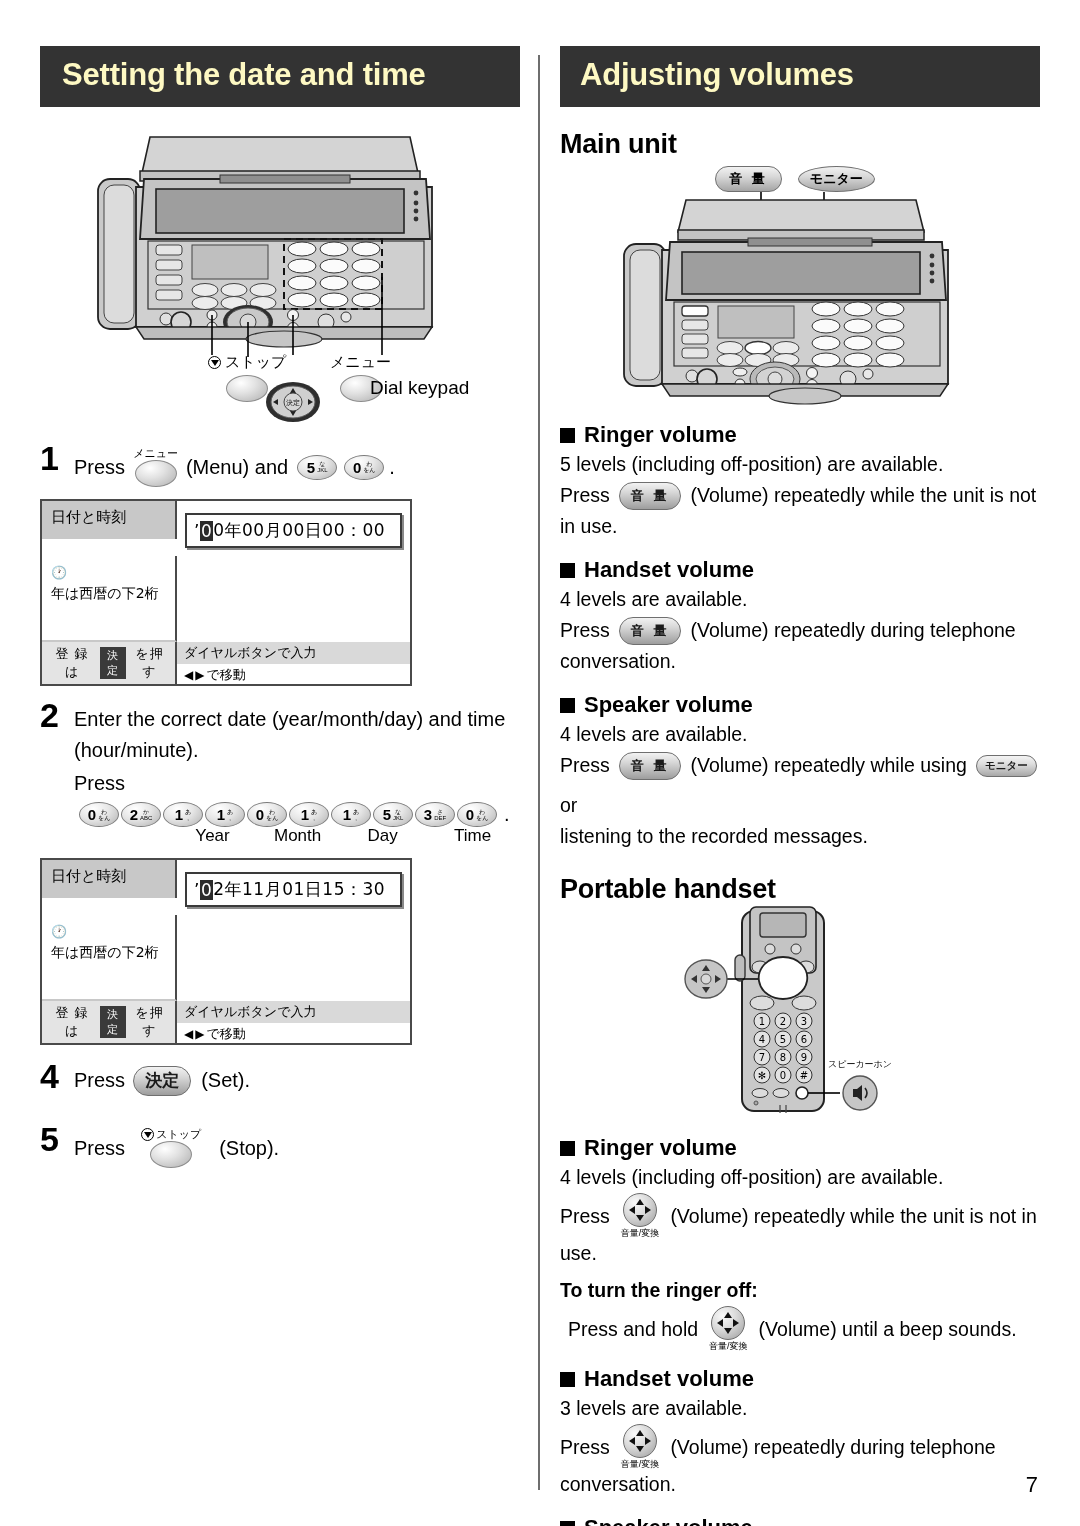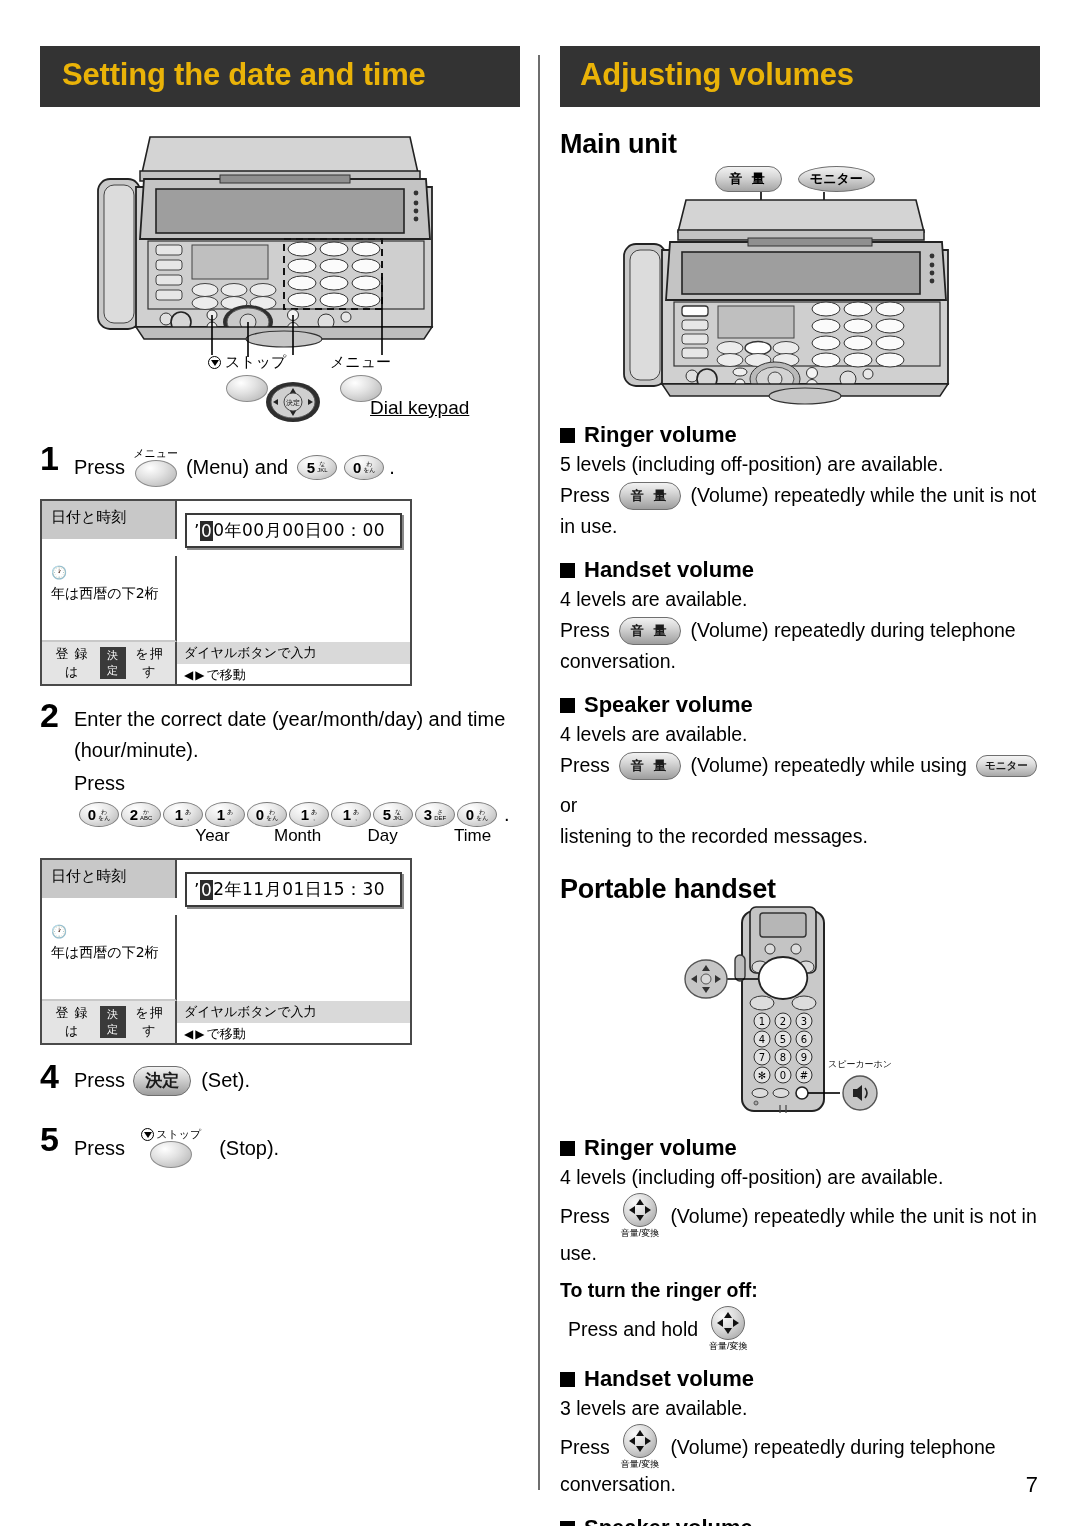--- a/index.html
+++ b/index.html
@@ -17,21 +17,21 @@
   
   .col-left  { position:absolute; left:40px;  top:46px; width:480px; }
   .col-right { position:absolute; left:560px; top:46px; width:480px; }
   .divider {
     position:absolute; left:538px; top:55px; width:2px; height:1435px;
     background:#6e6e6e;
   }
 
   
   .banner {
-    background:#333333; color:#eab308;
+    background:#333333; color:#fef9c3;
     font-size:31px; font-weight:bold;
     padding:11px 22px 14px 22px;
     letter-spacing:-0.2px;
   }
   .banner.right { padding-left:20px; }
 
   h2.sub {
     font-size:27px; font-weight:bold; margin:22px 0 0 0;
     letter-spacing:-0.2px;
   }
@@ -298,21 +298,21 @@
             <ellipse cx="28" cy="21" rx="22" ry="16" fill="#cfcfcf" stroke="#5a5a5a"></ellipse>
             <polygon points="28,7 31,12 25,12" fill="#222"></polygon>
             <polygon points="28,35 31,30 25,30" fill="#222"></polygon>
             <polygon points="8,21 13,18 13,24" fill="#222"></polygon>
             <polygon points="48,21 43,18 43,24" fill="#222"></polygon>
             <circle cx="28" cy="21" r="9" fill="#d6d6d6" stroke="#444"></circle>
             <text x="28" y="24" font-size="7" text-anchor="middle" font-family="DejaVu Sans" fill="#111">決定</text>
           </svg>
         </div>
 
-        <div class="callout" style="left:330px; top:44px;text-decoration:underline;">
+        <div class="callout" style="left:330px; top:24px;">
           <span class="en">Dial keypad</span>
         </div>
       </div>
     </div>
 
     <div class="step" style="margin-top:8px;">
       <span class="step-num">1</span>
       <div class="inline-row">
         <span class="txt">Press</span>
         <span class="labeled-btn">
@@ -738,20 +738,21 @@
         <span>Press and hold</span>
         <span class="nav-glyph">
           <span class="nav-circ">
               <i class="up"></i>
               <i class="dn"></i>
               <i class="lf"></i>
               <i class="rt"></i>
             </span>
           <span class="cap">音量/変換</span>
         </span>
+        <span>(Volume) until a beep sounds.</span>
       </div>
     </div>
 
     <div>
       <div class="sec-head">
           <span class="sq"></span>
           <span>Handset volume</span>
         </div>
       <div class="txt">3 levels are available.</div>
       <div class="txt inline-row" style="gap:5px; line-height:40px;">

